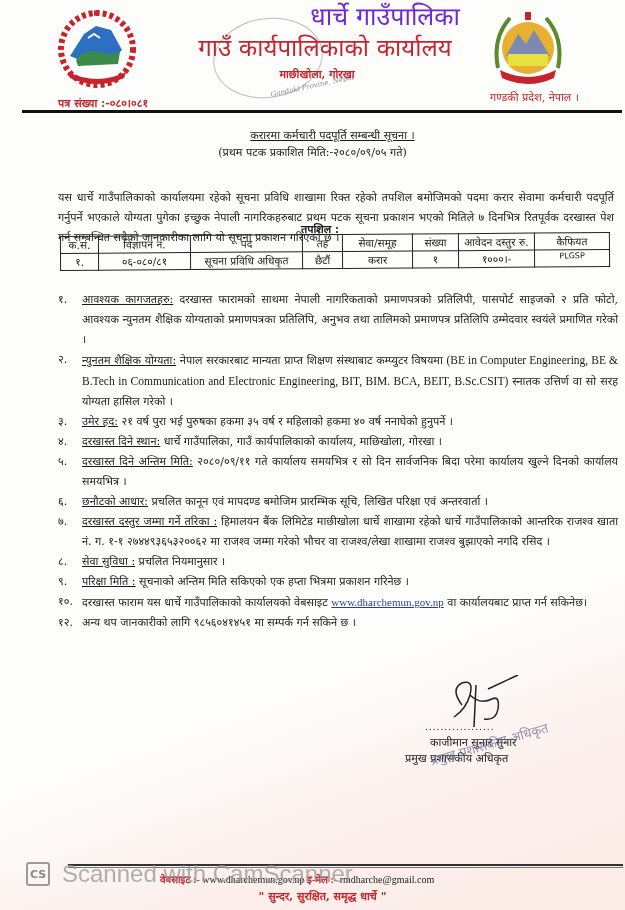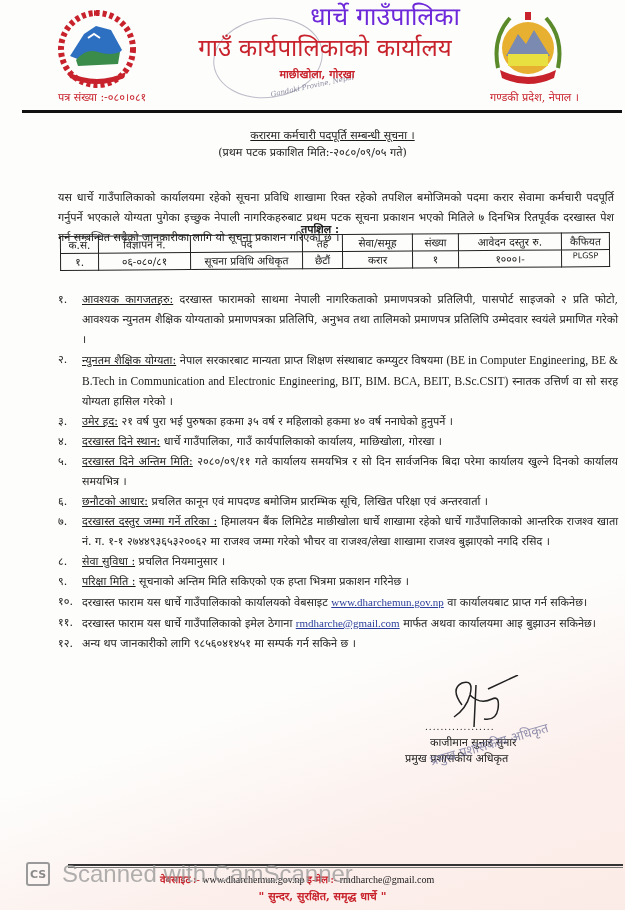--- a/index.html
+++ b/index.html
@@ -22,21 +22,21 @@
   .logo-right { left: 488px; top: 8px; width: 80px; height: 80px; }
   .hdr-title1 { left: 200px; top: 2px; width: 260px; text-align: right; color: #6d28d9; font-size: 25px; line-height: 30px; }
   .hdr-title2 { left: 160px; top: 33px; width: 330px; text-align: center; color: #c8232c; font-size: 24px; line-height: 30px; }
   .hdr-addr { left: 232px; top: 66px; width: 170px; text-align: center; color: #c8232c; font-size: 11px; font-weight: bold; }
   .stamp {
     left: 213px; top: 18px; width: 110px; height: 80px;
     border: 1.5px solid rgba(110,110,140,0.45); border-radius: 50%;
     transform: rotate(-8deg);
   }
   .stamp-txt { left: 270px; top: 82px; font-size: 7px; color: rgba(90,90,120,0.7); font-style: italic; transform: rotate(-12deg); }
-  .ref-no { left: 58px; top: 89px; font-size: 11px; color: #c8232c; }
+  .ref-no { left: 58px; top: 95px; font-size: 11px; color: #c8232c; font-weight: bold; }
   .province { left: 490px; top: 89px; font-size: 11px; color: #c8232c; }
   .hdr-rule { left: 22px; top: 110px; width: 600px; height: 3px; background: #111; }
 
   
   .notice-title { left: 0; top: 127px; width: 625px; text-align: center; font-size: 11px; text-decoration: underline; padding-left: 40px; }
   .notice-sub { left: 0; top: 144px; width: 625px; text-align: center; font-size: 11px; }
   .para { left: 58px; top: 160px; width: 556px; font-size: 11px; line-height: 20px; text-align: justify; margin-top: 28px; }
   .tapsil { left: 0; top: 221px; width: 640px; text-align: center; font-size: 11px; font-weight: bold; text-decoration: underline; }
 
   table.vac {
@@ -124,21 +124,21 @@
 
 <table class="vac">
   <thead>
     <tr>
       <th style="width:38px">क.सं.</th>
       <th style="width:92px">विज्ञापन नं.</th>
       <th style="width:112px">पद</th>
       <th style="width:40px">तह</th>
       <th style="width:70px">सेवा/समूह</th>
       <th style="width:46px">संख्या</th>
-      <th style="width:103px">आवेदन दस्तुर रु.</th>
+      <th style="width:76px">आवेदन दस्तुर रु.</th>
       <th>कैफियत</th>
     </tr>
   </thead>
   <tbody>
     <tr>
       <td>१.</td>
       <td>०६-०८०/८१</td>
       <td>सूचना प्रविधि अधिकृत</td>
       <td>छैटौं</td>
       <td>करार</td>
@@ -184,24 +184,20 @@
   </div>
   <div class="item">
     <span class="num">९.</span>
     <span class="txt"><span class="lbl">परिक्षा मिति :</span><span> सूचनाको अन्तिम मिति सकिएको एक हप्ता भित्रमा प्रकाशन गरिनेछ ।</span></span>
   </div>
   <div class="item">
     <span class="num">१०.</span>
     <span class="txt"><span>दरखास्त फाराम यस धार्चे गाउँपालिकाको कार्यालयको वेबसाइट </span><a>www.dharchemun.gov.np</a><span> वा कार्यालयबाट प्राप्त गर्न सकिनेछ।</span></span>
   </div>
   <div class="item">
-    <span class="num">११.</span>
-    <span class="txt"><span>दरखास्त फाराम यस धार्चे गाउँपालिकाको इमेल ठेगाना </span><a>rmdharche@gmail.com</a><span> मार्फत अथवा कार्यालयमा आइ बुझाउन सकिनेछ।</span></span>
-  </div>
-  <div class="item">
     <span class="num">१२.</span>
     <span class="txt"><span>अन्य थप जानकारीको लागि ९८५६०४१४५१ मा सम्पर्क गर्न सकिने छ ।</span></span>
   </div>
 </div>
 
 <div class="abs sig-scribble">
   <svg width="80" height="55" viewBox="0 0 80 55">
     <path d="M22 30 Q10 14 22 8 Q34 4 30 20 Q26 34 14 42 M30 20 Q40 30 52 24 Q60 20 58 34 Q56 46 44 44 M36 10 L34 52 M48 14 L78 0" stroke="#222" stroke-width="1.5" fill="none"></path>
   </svg>
 </div>

